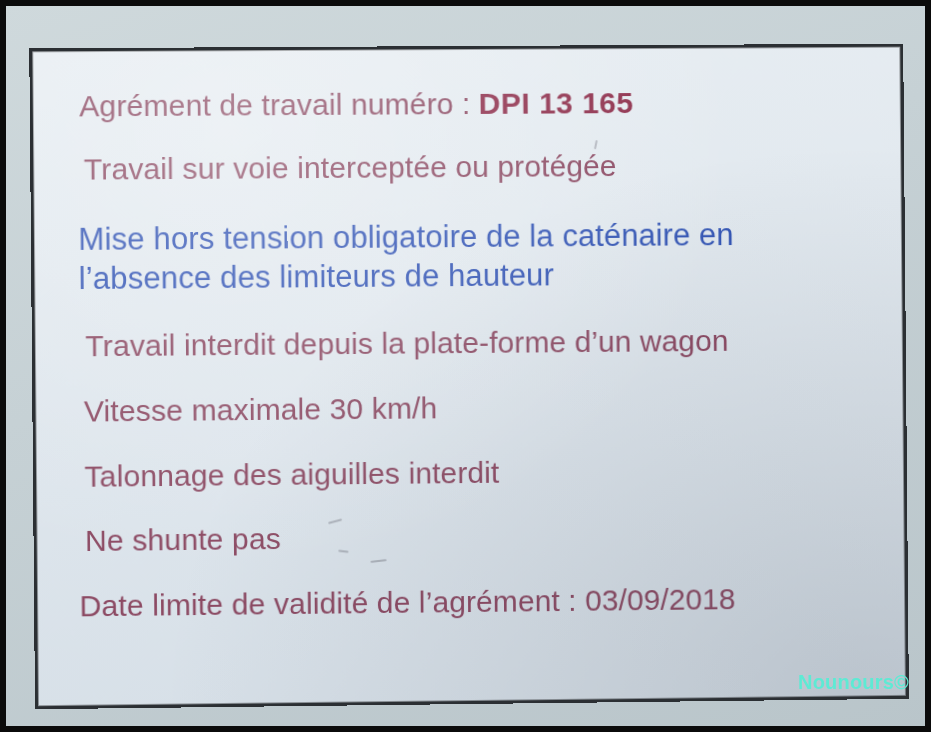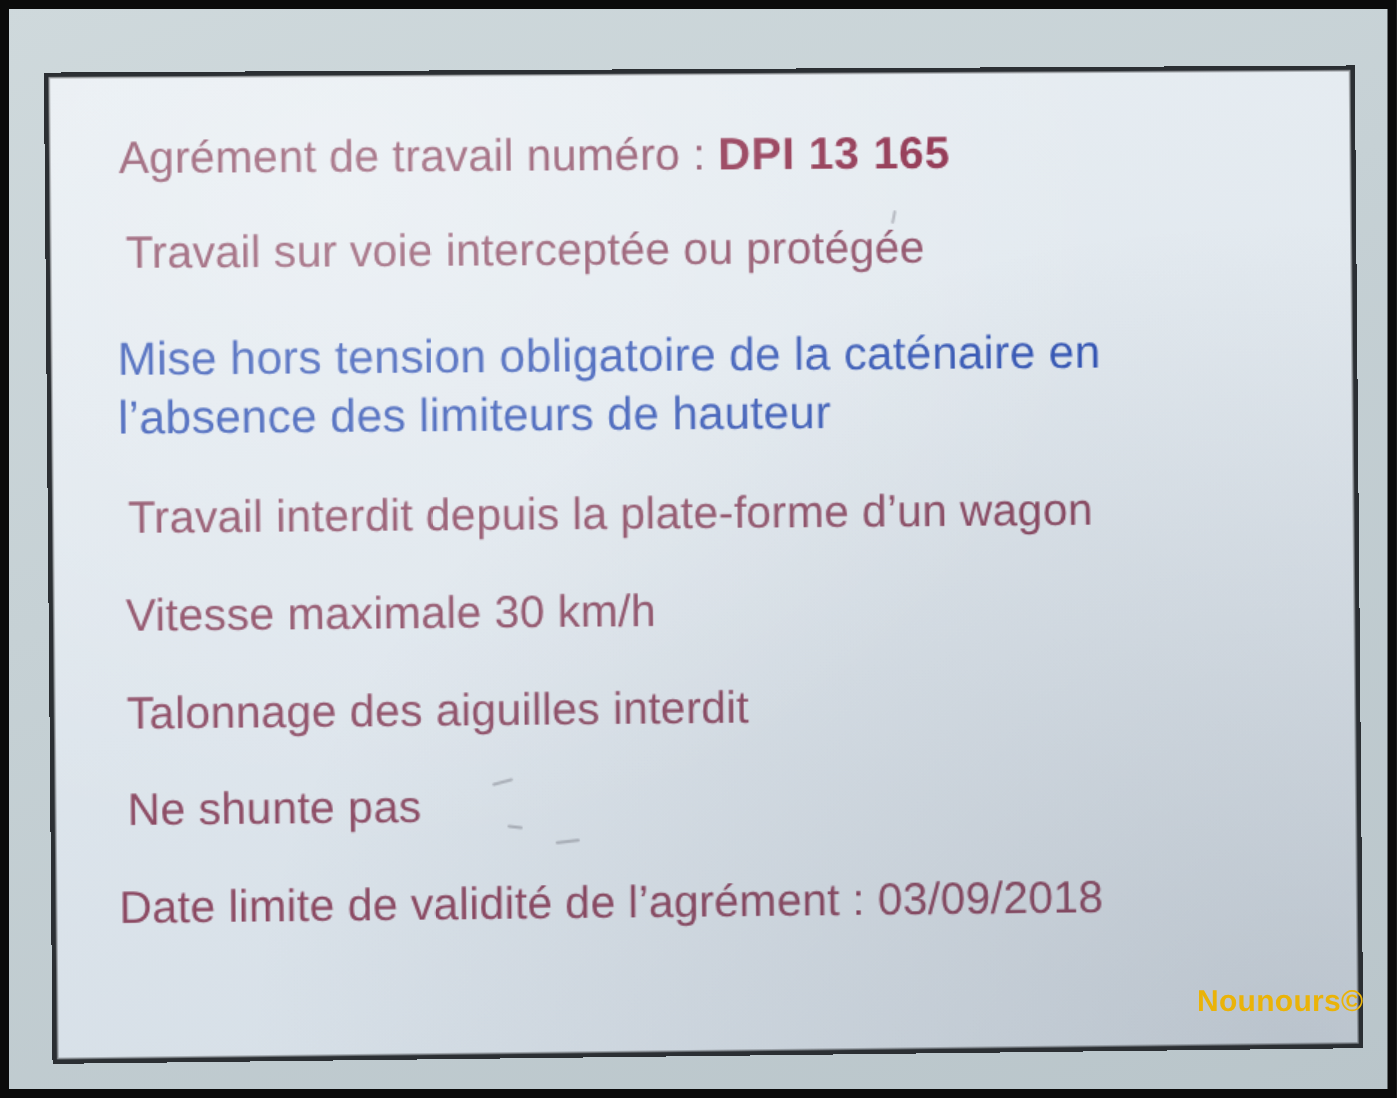--- a/index.html
+++ b/index.html
@@ -107,24 +107,24 @@
     position: absolute;
     left: 0; top: 0; right: 0; bottom: 0;
     background:
       radial-gradient(ellipse at 22% 12%, rgba(255,255,255,0.30), rgba(255,255,255,0) 55%),
       radial-gradient(ellipse at 95% 100%, rgba(60,70,85,0.18), rgba(0,0,0,0) 60%);
     pointer-events: none;
   }
   .watermark {
     position: absolute;
     right: 22px;
-    bottom: 52px;
+    bottom: 38px;
     font-size: 20px;
     font-weight: bold;
-    color: #eab308;
+    color: #5eead4;
     letter-spacing: 0.2px;
     z-index: 45;
     font-family: "Liberation Sans", sans-serif;
   }
 </style>
 </head>
 <body>
 
 <div class="photo">
   <div class="wall"></div>

